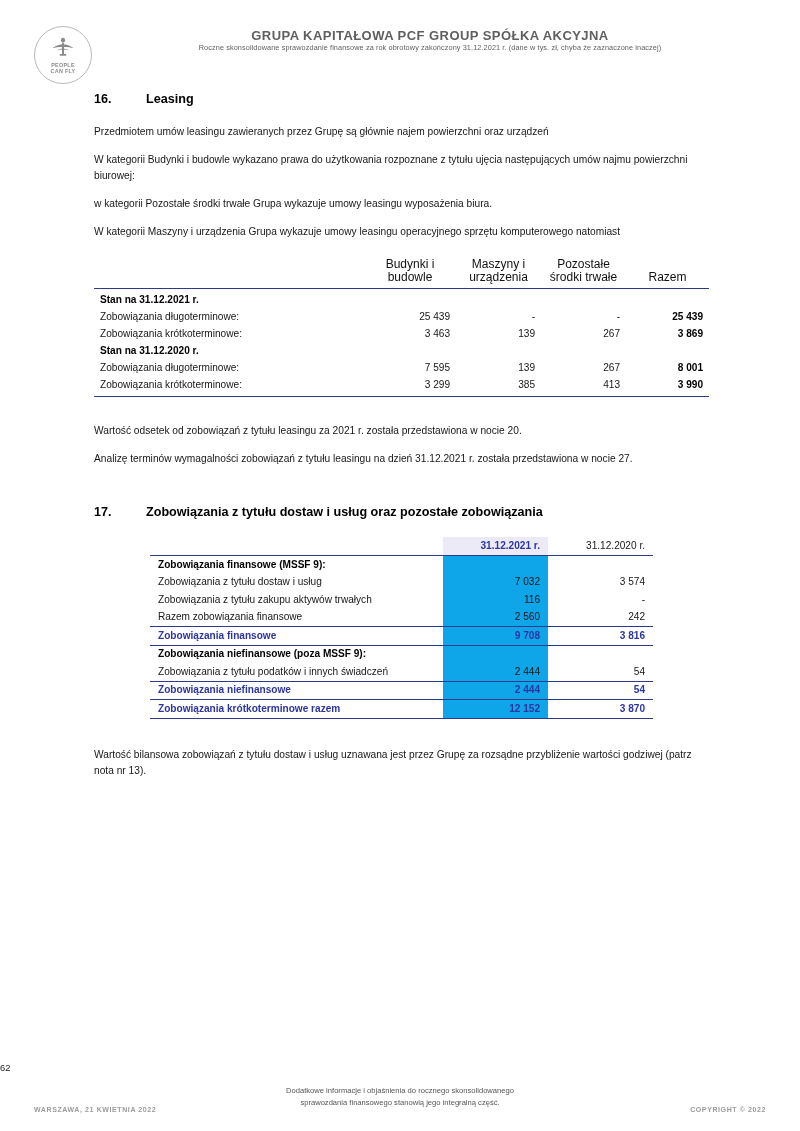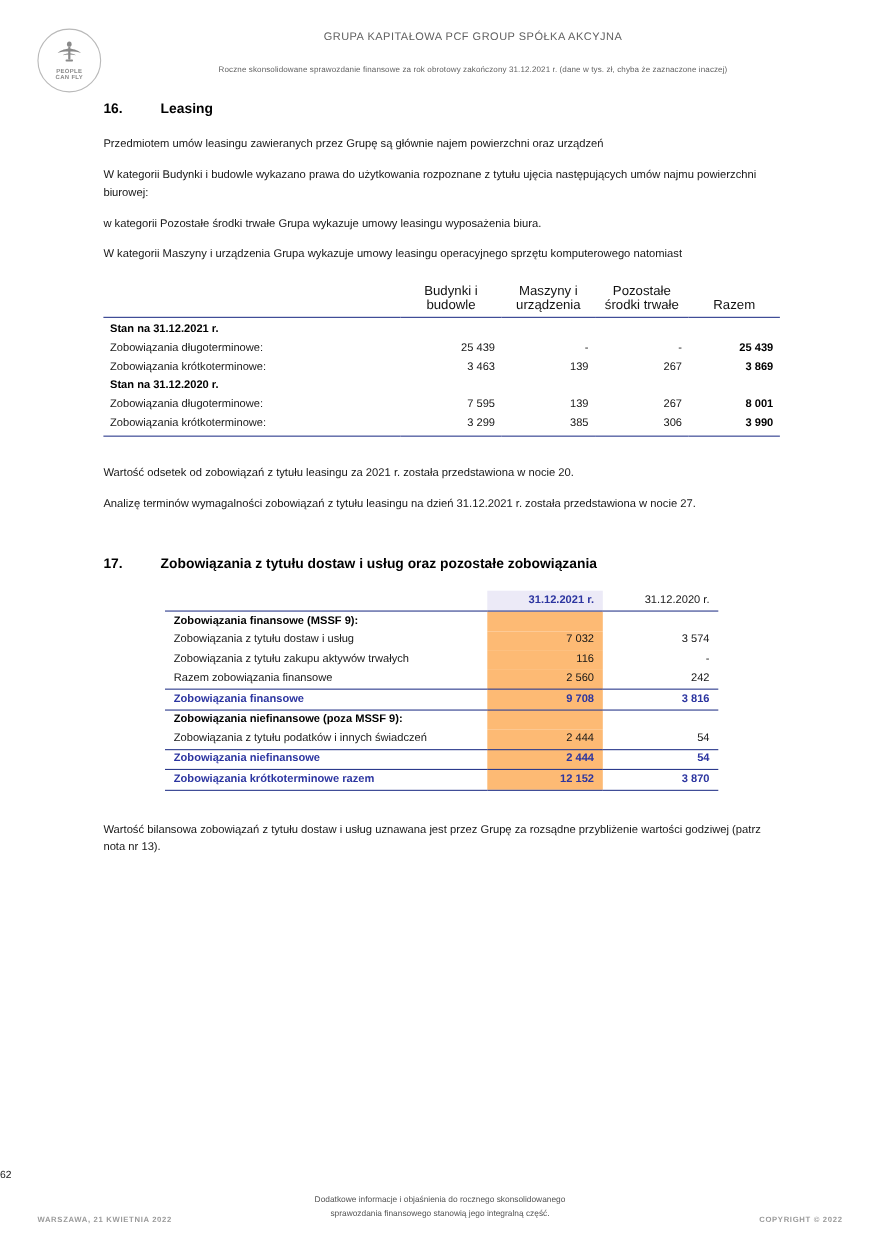--- a/index.html
+++ b/index.html
@@ -43,25 +43,25 @@
   }
   .logo svg { display: block; }
   .header-text {
     position: absolute;
     left: 120px;
     top: 6px;
     width: 620px;
     text-align: center;
   }
   .header-line1 {
-    font-size: 10px;
-    font-weight: normal;
+    font-size: 13px;
+    font-weight: bold;
     letter-spacing: 0.45px;
     color: #5f5f5f;
-    margin-bottom: 19px;
+    margin-bottom: 0;
   }
   .header-line2 {
     font-size: 7.3px;
     color: #5f5f5f;
     letter-spacing: 0.1px;
   }
 
   
   .content {
     position: absolute;
@@ -157,21 +157,21 @@
   }
   .tbl-17 th.h-lbl { width: 293px; }
   .tbl-17 th.h-y1 {
     width: 105px; text-align: right; font-weight: bold; color: #2c35a0;
     background: #eceaf7;
     margin-top: 44px;
   }
   .tbl-17 th.h-y2 { width: 105px; text-align: right; font-weight: normal; color: #1a1a1a; }
   .tbl-17 td { padding: 1.5px 8px; line-height: 14.5px; color: #171717; }
   .tbl-17 td.n { text-align: right; }
-  .tbl-17 td.shade { background: #fdba74; text-align: right; }
+  .tbl-17 td.shade { background: #0ea5e9; text-align: right; }
   .tbl-17 tr.grp td { font-weight: bold; color: #000; }
   .tbl-17 tr.total td { font-weight: bold; color: #2c35a0; }
   .b-bot td { border-bottom: 1.3px solid #2c3a8c; }
   .b-head td, .tbl-17 thead th { border-bottom: 1.3px solid #2c3a8c; }
 
   
   .pagenum {
     position: absolute;
     top: 1062px;
     left: 0;
@@ -309,21 +309,21 @@
           <td class="lbl">Zobowiązania długoterminowe:</td>
           <td class="num">7 595</td>
           <td class="num">139</td>
           <td class="num">267</td>
           <td class="num b">8 001</td>
         </tr>
         <tr class="row-last lease-bottom-border">
           <td class="lbl">Zobowiązania krótkoterminowe:</td>
           <td class="num">3 299</td>
           <td class="num">385</td>
-          <td class="num">306</td>
+          <td class="num">413</td>
           <td class="num b">3 990</td>
         </tr>
       </tbody>
     </table>
 
     <div style="height:26px"></div>
 
     <p class="para">Wartość odsetek od zobowiązań z tytułu leasingu za 2021 r. została przedstawiona w nocie 20.</p>
     <p class="para">Analizę terminów wymagalności zobowiązań z tytułu leasingu na dzień 31.12.2021 r. została przedstawiona w nocie 27.</p>
 

